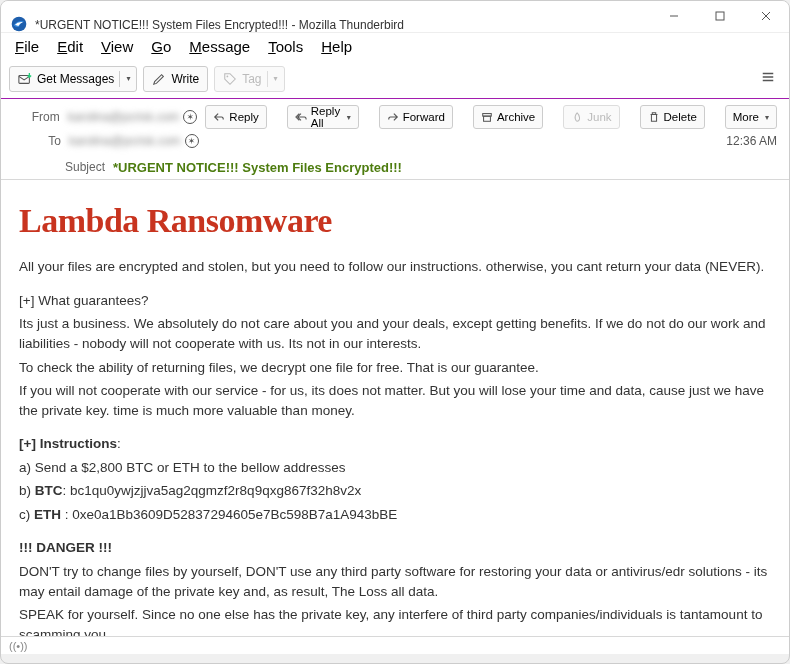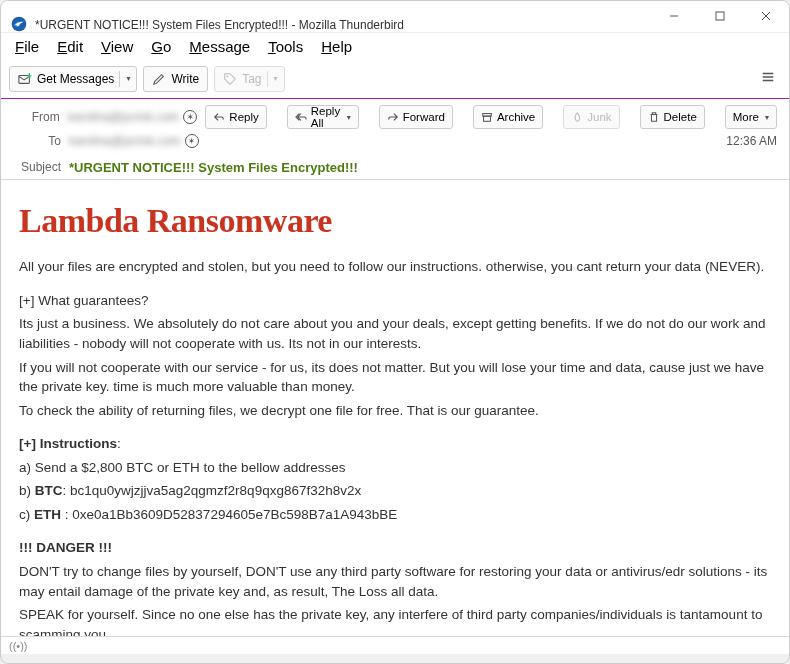--- a/index.html
+++ b/index.html
@@ -25,21 +25,21 @@
 .hrow { display: flex; align-items: center; min-height: 24px; gap: 8px; font-size: 12px; }
 .hrow .label { width: 48px; text-align: right; color: #666; }
 .hrow .value { color: #333; display: flex; align-items: center; gap: 4px; }
 .blurred { filter: blur(3px); color: #888; }
 .contact-icon { width: 14px; height: 14px; border-radius: 50%; border: 1.5px solid #555; display: inline-flex; align-items: center; justify-content: center; font-size: 9px; color: #555; }
 .actions { margin-left: auto; display: flex; align-items: center; gap: 20px; }
 .abtn { display: flex; align-items: center; gap: 4px; padding: 3px 7px; border: 1px solid #ccc; border-radius: 3px; background: #fafafa; font-size: 11.5px; height: 24px; }
 .abtn .dd2 { margin-left: 2px; font-size: 8px; }
 .abtn.disabled { color: #bbb; border-color: #ddd; }
 .time { margin-left: auto; color: #555; font-size: 12px; }
-.subject-row { margin-top: 2px; }
+.subject-row { margin-top: 2px; margin-left: 44px; }
 .subject-row .value { font-weight: 600; color: #4d7c0f; font-size: 13px; }
 
 .body-area { background: #fff; padding: 16px 18px; height: calc(664px - 32px - 26px - 40px - 92px - 18px); overflow: hidden; font-size: 13.5px; line-height: 1.45; color: #333; }
 .body-area h1 { font-family: Georgia, "Times New Roman", serif; color: #c8341f; font-size: 34px; font-weight: 700; margin-bottom: 12px; letter-spacing: -0.5px; }
 .body-area p { margin-bottom: 4px; }
 .body-area .gap { margin-top: 14px; }
 
 .statusbar { height: 18px; background: #fff; border-top: 1px solid #d8d8d8; display: flex; align-items: center; padding: 0 8px; font-size: 11px; color: #888; }
 
 svg.ico { width: 14px; height: 14px; flex-shrink: 0; }
@@ -190,22 +190,22 @@
   </div>
 </div>
 
 <div class="body-area">
   <h1>Lambda Ransomware</h1>
 
   <p>All your files are encrypted and stolen, but you need to follow our instructions. otherwise, you cant return your data (NEVER).</p>
 
   <p class="gap">[+] What guarantees?</p>
   <p>Its just a business. We absolutely do not care about you and your deals, except getting benefits. If we do not do our work and liabilities - nobody will not cooperate with us. Its not in our interests.</p>
+  <p>To check the ability of returning files, we decrypt one file for free. That is our guarantee.</p>
   <p>If you will not cooperate with our service - for us, its does not matter. But you will lose your time and data, cause just we have the private key. time is much more valuable than money.</p>
-  <p>To check the ability of returning files, we decrypt one file for free. That is our guarantee.</p>
 
   <p class="gap"><b><span>[+] </span><span>Instructions</span></b><span>:</span></p>
   <p>a) Send a $2,800 BTC or ETH to the bellow addresses</p>
   <p><span>b) </span><b>BTC</b><span>:  bc1qu0ywjzjjva5ag2qgmzf2r8q9qxg867f32h8v2x</span></p>
   <p><span>c) </span><b>ETH</b><span> :  0xe0a1Bb3609D52837294605e7Bc598B7a1A943bBE</span></p>
 
   <p class="gap"><b>!!! DANGER !!!</b></p>
   <p>DON'T try to change files by yourself, DON'T use any third party software for restoring your data or antivirus/edr solutions - its may entail damage of the private key and, as result, The Loss all data.</p>
   <p>SPEAK for yourself. Since no one else has the private key, any interfere of third party companies/individuals is tantamount to scamming you.</p>
 

